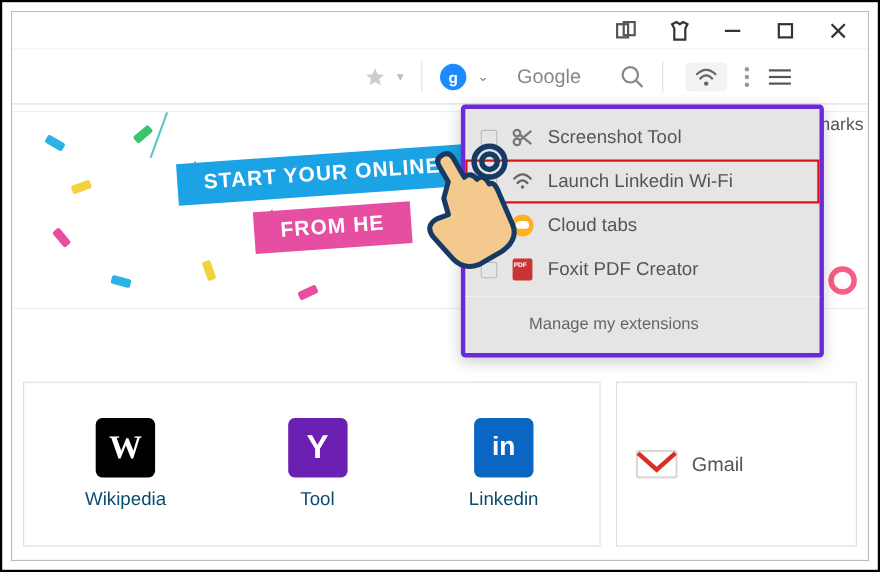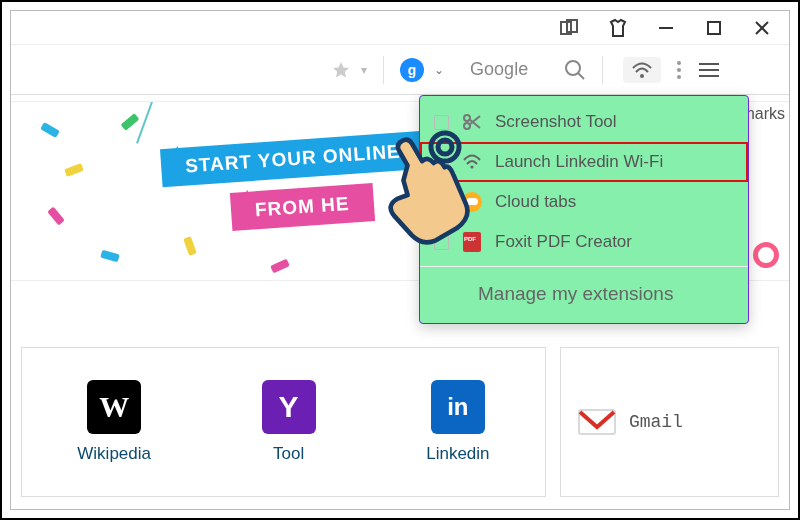--- a/index.html
+++ b/index.html
@@ -34,45 +34,45 @@
   .ribbon { position: absolute; padding: 8px 24px; color: #fff; font-weight: bold; font-size: 19px; letter-spacing: 1px; }
   .ribbon.blue { background: #1ca3e6; top: 38px; left: 150px; transform: rotate(-4deg); }
   .ribbon.pink { background: #e64fa1; top: 86px; left: 220px; transform: rotate(-4deg); }
   .ribbon::before { content:""; position:absolute; left:-18px; top:0; border: 18px solid transparent; }
   .ribbon.blue::before { border-right-color:#1ca3e6; border-width: 20px 18px; top:-2px;}
   .ribbon.pink::before { border-right-color:#e64fa1; border-width: 20px 18px; top:-2px;}
   .tag-string { position:absolute; top:0; left:140px; width:2px; height:44px; background:#5fc6c6; transform: rotate(20deg); transform-origin: top; }
   .pink-dot { position:absolute; right:10px; top:140px; width:26px; height:26px; border:5px solid #f95c86; border-radius:50%; }
 
   
-  .dropdown { position: absolute; top: 84px; left: 408px; width: 330px; background: #86efac; border: 1px solid #6d28d9; border-radius: 4px; box-shadow: 0 4px 14px rgba(0,0,0,0.2); padding: 6px 0; z-index: 20; }
+  .dropdown { position: absolute; top: 84px; left: 408px; width: 330px; background: #e5e5e5; border: 4px solid #6d28d9; border-radius: 4px; box-shadow: 0 4px 14px rgba(0,0,0,0.2); padding: 6px 0; z-index: 20; }
   .dropdown .item { display: flex; align-items: center; gap: 12px; padding: 10px 14px; font-size: 17px; color: #555; cursor: pointer; }
   .dropdown .item .chk { width: 15px; height: 15px; border: 1px solid #bbb; border-radius: 2px; flex-shrink: 0; }
   .dropdown .item .ico { width: 22px; display: flex; justify-content: center; color: #777; }
   .dropdown .item.highlight { outline: 2px solid #d11; outline-offset: -2px; }
   .dropdown .sep { height: 1px; background: #eee; margin: 4px 0; }
-  .dropdown .manage { padding: 12px 14px; font-size: 19px; color: #666; text-align: left; padding-left: 58px; cursor: pointer; }
+  .dropdown .manage { padding: 12px 14px; font-size: 15px; color: #666; text-align: left; padding-left: 58px; cursor: pointer; }
 
   
   .pointer { position: absolute; top: 118px; left: 352px; z-index: 30; }
 
   
   .shortcuts { position: absolute; left: 10px; right: 10px; bottom: 12px; height: 150px; display: flex; gap: 14px; }
   .shortcuts .panel { flex: 1; border: 1px solid #ddd; background: #fff; display: flex; }
   .shortcuts .panel.left { flex: 2.6; justify-content: space-around; align-items: center; }
   .shortcuts .panel.right { flex: 1; align-items: center; justify-content: flex-start; padding-left: 16px; gap: 12px; }
   .tile { display: flex; flex-direction: column; align-items: center; gap: 10px; cursor: pointer; }
   .tile .box { width: 54px; height: 54px; border-radius: 6px; display: flex; align-items: center; justify-content: center; color: #fff; font-family: Georgia, serif; font-size: 30px; font-weight: bold; }
   .tile .label { font-size: 17px; color: #0c4a6e; }
   .box.w { background: #000; }
   .box.y { background: #6b1fb3; font-family: Arial; }
   .box.in { background: #0a66c2; font-family: Arial; font-size: 24px; }
   .gmail-ico { display:flex; align-items:center; }
   .gmail-ico svg { width: 40px; height: 30px; }
-  .gmail-label { font-size: 18px; color: #555; font-family: Liberation Mono, monospace; }
+  .gmail-label { font-size: 18px; color: #555; }
 
   
   .cloud { width:20px; height:20px; border-radius:50%; background:#ffb020; position:relative; }
   .cloud::after{content:""; position:absolute; top:6px; left:4px; width:12px; height:7px; background:#fff; border-radius:6px; }
   .pdf-ico { width:18px; height:20px; background:linear-gradient(#c33,#c33); border-radius:2px; position:relative; }
   .pdf-ico::before{content:"PDF"; position:absolute; top:4px; left:1px; font-size:6px; color:#fff; font-weight:bold;}
 </style>
 </head>
 <body>
 

